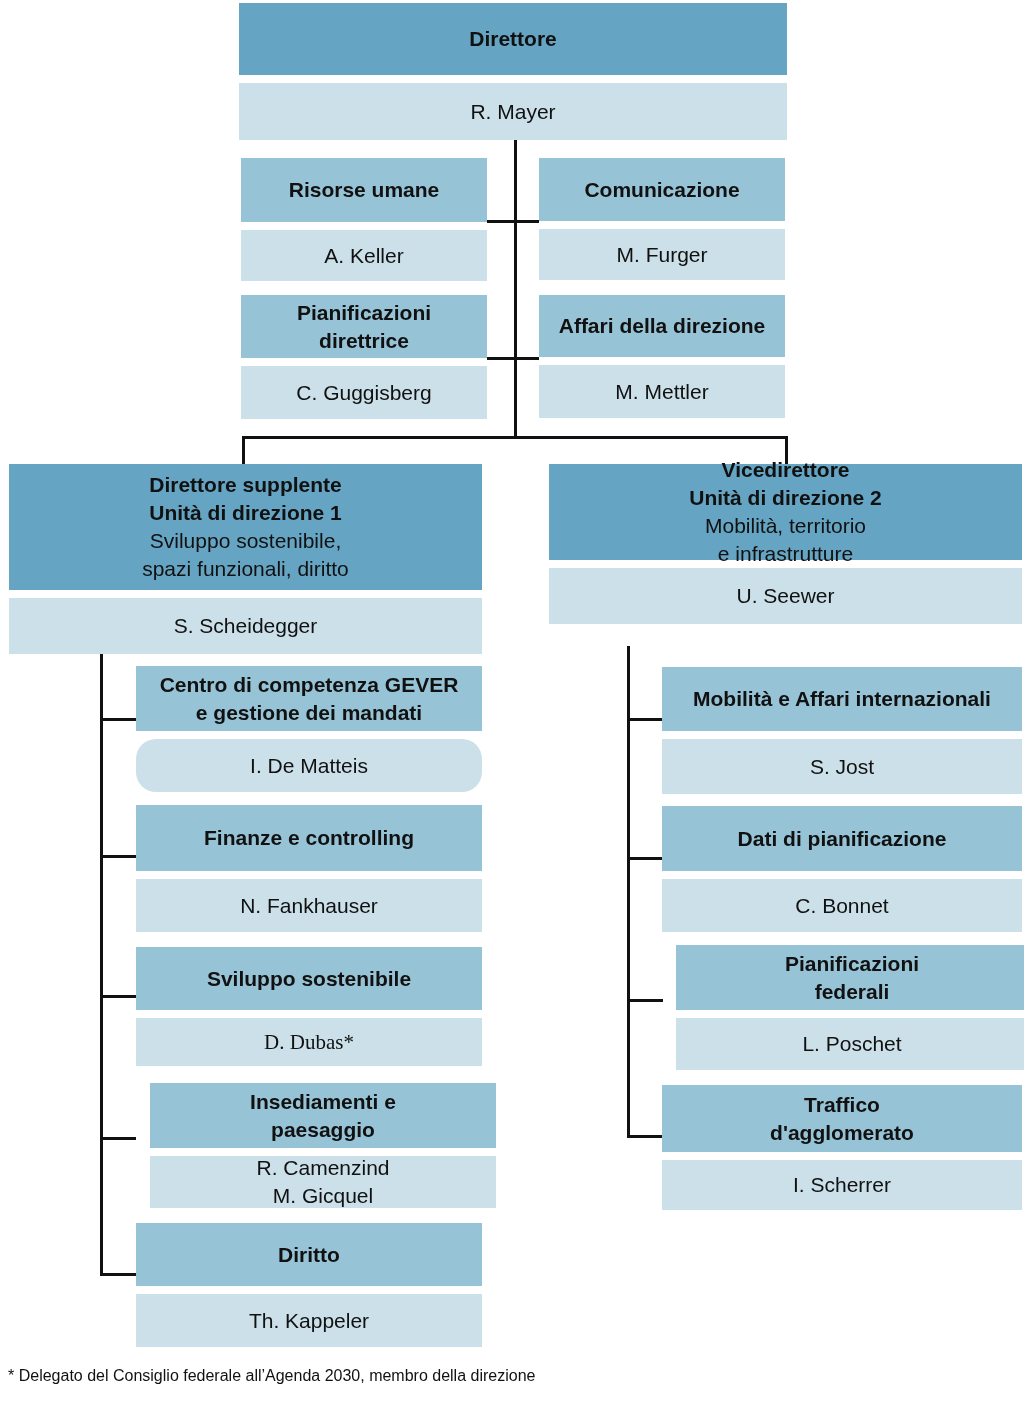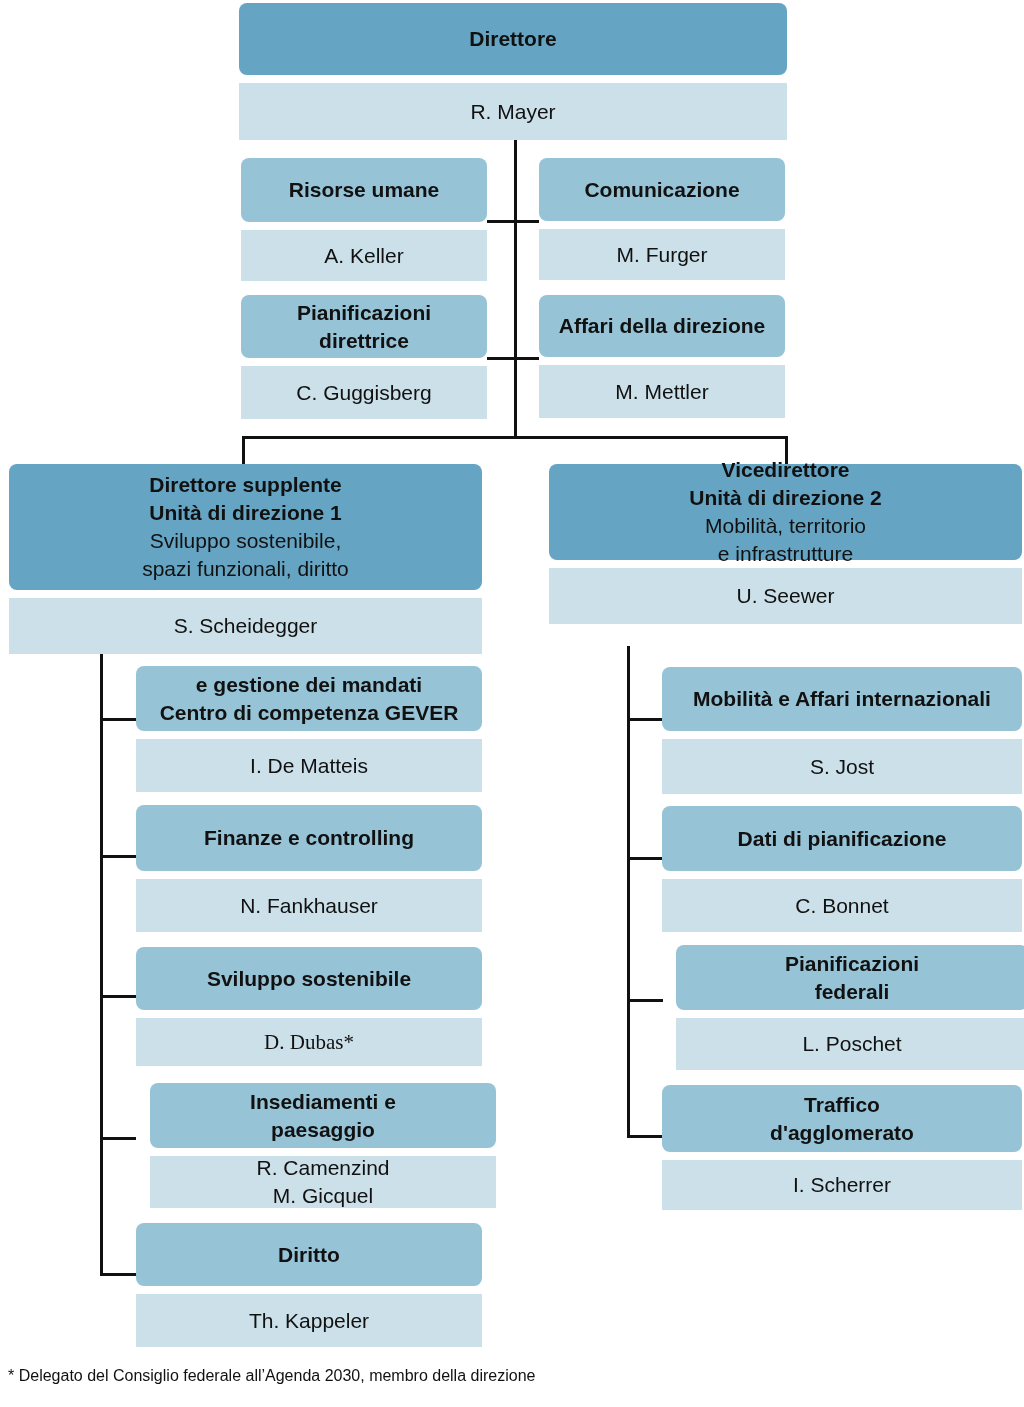--- a/index.html
+++ b/index.html
@@ -1,20 +1,20 @@
 <!DOCTYPE html>
 <html><head>
 <meta charset="utf-8">
 <style>
   html, body { margin: 0; padding: 0; background: #ffffff; }
   body { width: 1024px; height: 1407px; position: relative; overflow: hidden;
          font-family: "Liberation Sans", sans-serif; color: #111111; }
   .box { position: absolute; display: flex; flex-direction: column; }
   .head { display: flex; flex-direction: column; align-items: center; justify-content: center;
-          text-align: center; font-weight: bold; font-size: 21px; line-height: 28px; border-radius: 8px; }
+          text-align: center; font-weight: bold; font-size: 21px; line-height: 28px; }
   .head.dark { background: #65a5c3; }
   .head.mid { background: #97c3d6; }
   .head .sub { font-weight: normal; }
   .name { background: #cbe0e9; display: flex; flex-direction: column; align-items: center;
           justify-content: center; text-align: center; font-size: 21px; line-height: 28px; margin-top: 8px; }
   .ln { position: absolute; background: #111111; }
   .foot { position: absolute; left: 8px; top: 1367px; font-size: 16px; color: #111; }
 </style>
 </head>
 <body>
@@ -99,24 +99,24 @@
     <span class="sub">Mobilità, territorio</span>
     <span class="sub">e infrastrutture</span>
   </div>
   <div class="name" style="height:56px;">
       <span>U. Seewer</span>
     </div>
 </div>
 
 <div class="box" style="left:136px;top:666px;width:346px;">
   <div class="head mid" style="height:65px;">
+    <span>Centro di competenza GEVER</span>
     <span>e gestione dei mandati</span>
-    <span>Centro di competenza GEVER</span>
   </div>
-  <div class="name" style="height:53px;">
+  <div class="name" style="height:53px;border-radius:20px;">
       <span>I. De Matteis</span>
     </div>
 </div>
 <div class="box" style="left:136px;top:805px;width:346px;">
   <div class="head mid" style="height:66px;">
       <span>Finanze e controlling</span>
     </div>
   <div class="name" style="height:53px;">
       <span>N. Fankhauser</span>
     </div>

